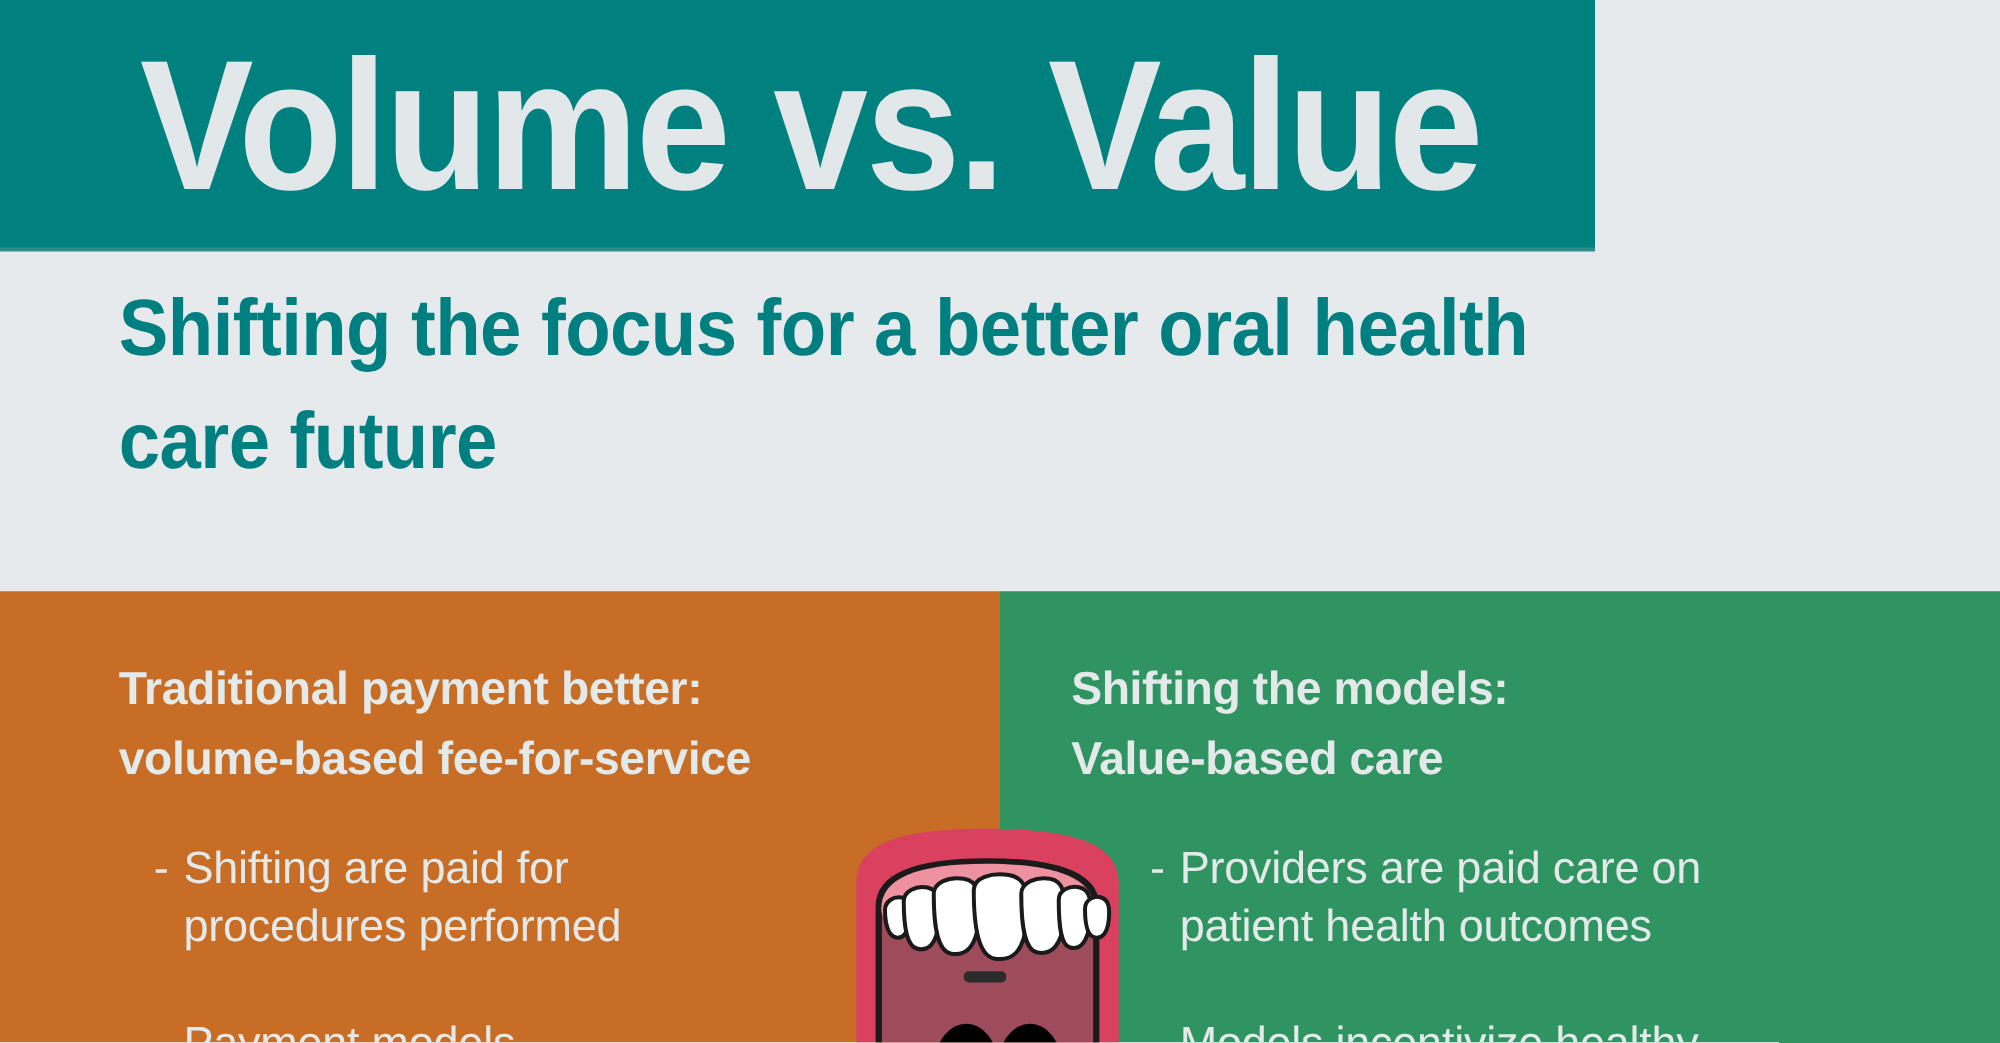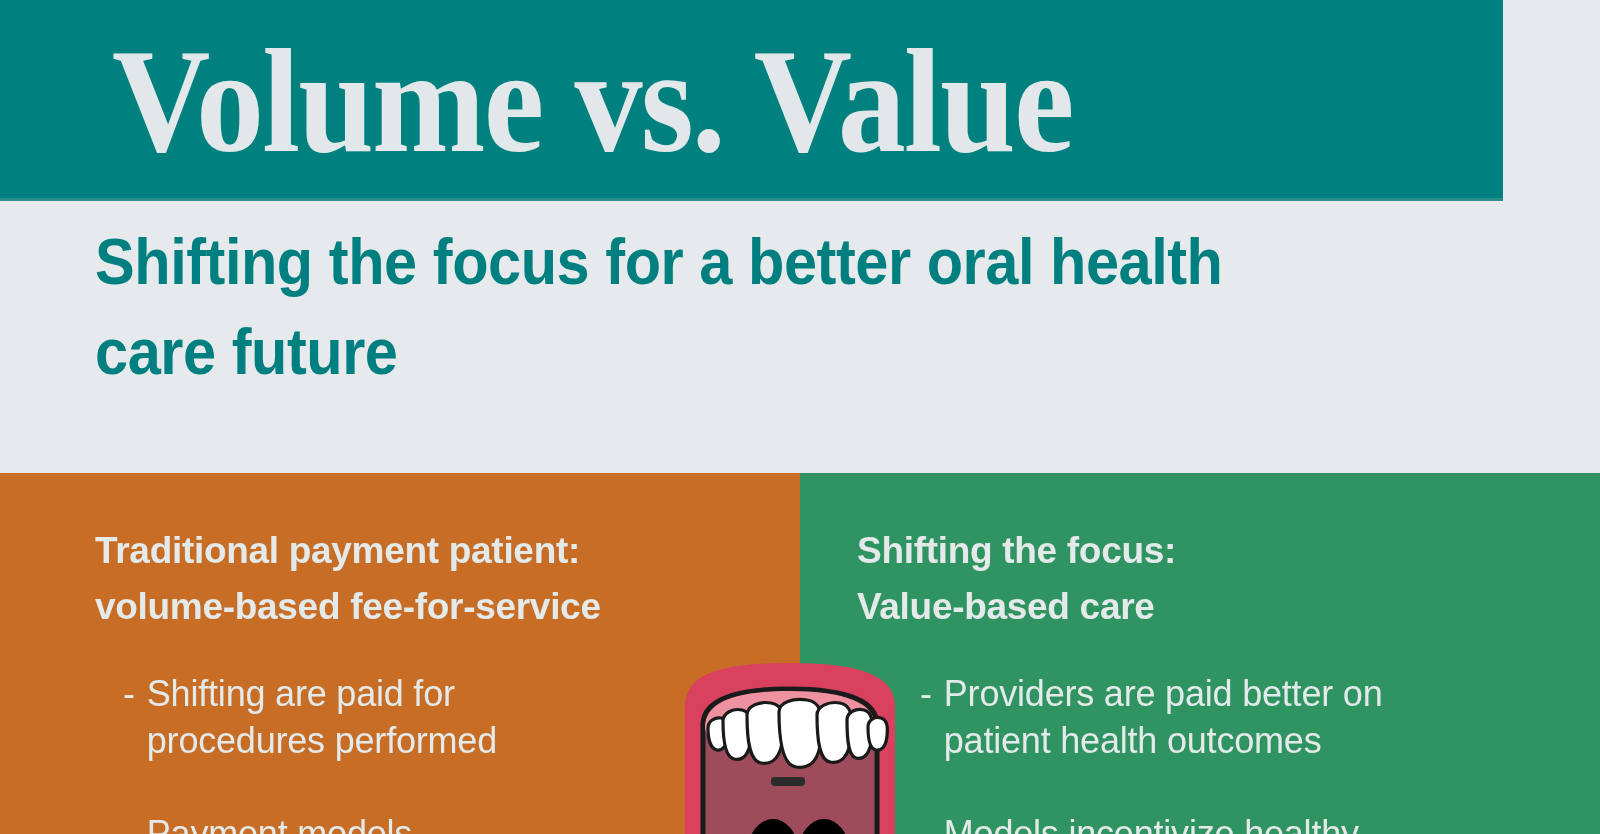--- a/index.html
+++ b/index.html
@@ -7,23 +7,23 @@
   html, body {
     width:1600px; height:834px;
     overflow:hidden;
     background:#E6EAEC;
     font-family:"Liberation Sans", sans-serif;
   }
   #page { position:relative; width:1600px; height:834px; background:#E6EAEC; overflow:hidden; }
 
   
   .title-bar {
-    position:absolute; left:0; top:0; width:1503px; height:201px;
+    position:absolute; left:0; top:0; width:1276px; height:201px;
     background:#00807F;
-    display:flex; align-items:center;font-family:Liberation Serif, serif;
+    display:flex; align-items:center;
   }
   .title-bar::after{
     content:""; position:absolute; left:0; bottom:0; width:100%; height:3px;
     background:#2E8C8B;
   }
   .title-text {
     margin-left:112px;
     color:#E2E8EA;
     font-size:148px;
     font-weight:bold;
@@ -97,41 +97,41 @@
 
   <div class="title-bar">
     <div class="title-text">Volume vs. Value</div>
   </div>
 
   <div class="subtitle">Shifting the focus for a better oral health care future</div>
 
   <div class="panels">
 
     <div class="panel panel-left">
-      <div class="panel-heading">Traditional payment patient:
+      <div class="panel-heading">Traditional payment better:
 volume-based fee-for-service</div>
       <div class="bullets">
         <div class="bullet">
           <span class="bullet-dash">-</span>
           <span class="bullet-text">Shifting are paid for procedures performed</span>
         </div>
         <div class="bullet">
           <span class="bullet-dash">-</span>
           <span class="bullet-text">Payment models</span>
         </div>
       </div>
     </div>
 
     <div class="panel panel-right">
-      <div class="panel-heading">Shifting the focus:
+      <div class="panel-heading">Shifting the models:
 Value-based care</div>
       <div class="bullets">
         <div class="bullet">
           <span class="bullet-dash">-</span>
-          <span class="bullet-text">Providers are paid better on patient health outcomes</span>
+          <span class="bullet-text">Providers are paid care on patient health outcomes</span>
         </div>
         <div class="bullet">
           <span class="bullet-dash">-</span>
           <span class="bullet-text">Models incentivize healthy</span>
         </div>
       </div>
     </div>
   </div>
 
   <div class="mouth">

